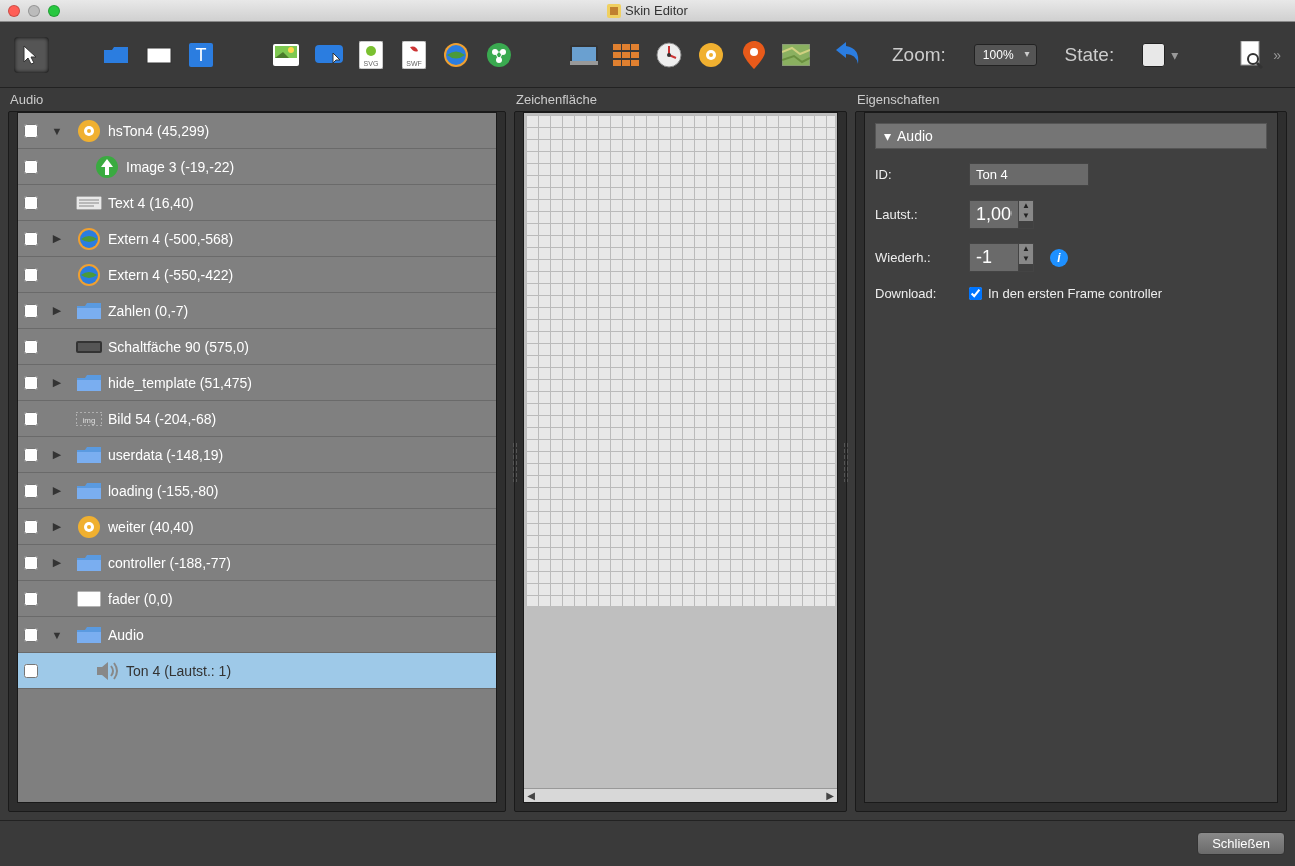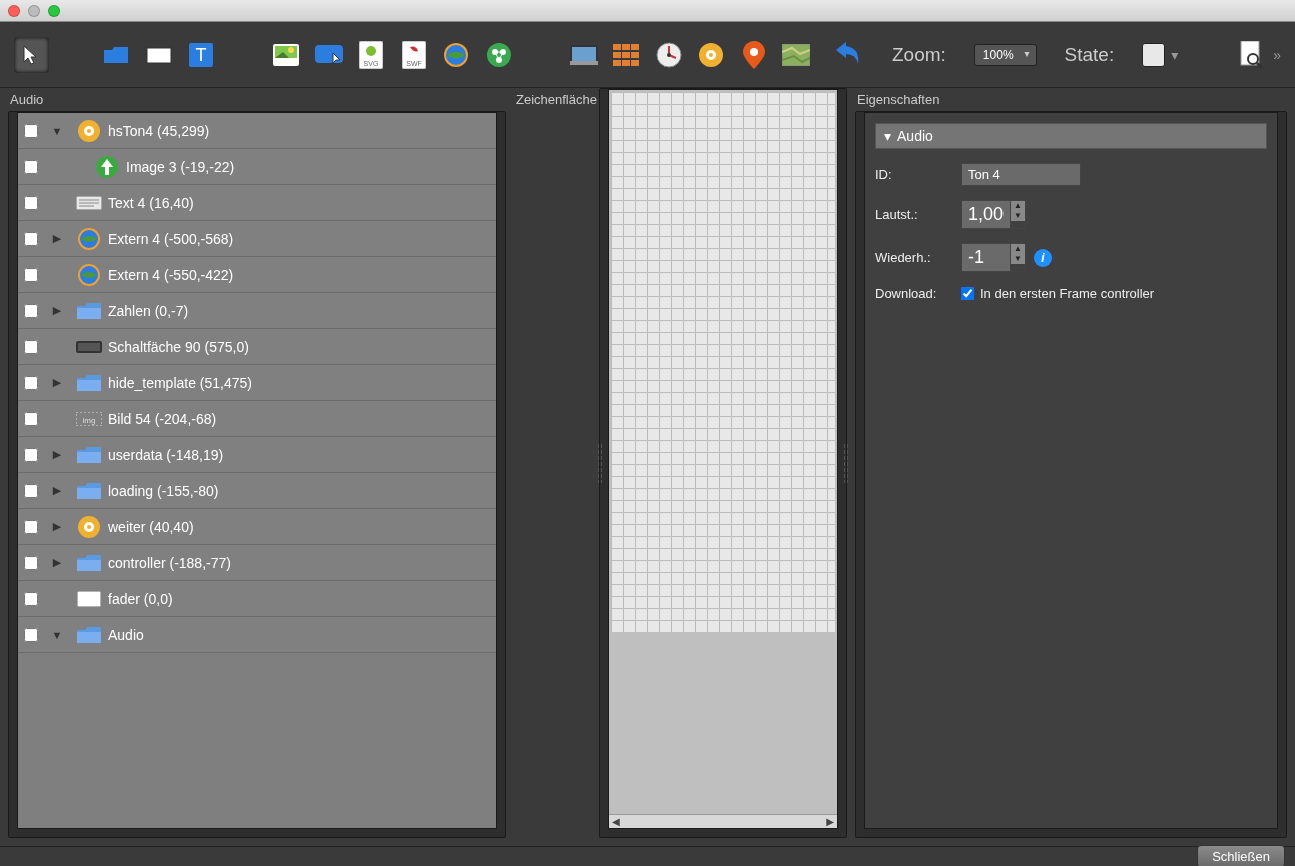--- a/index.html
+++ b/index.html
@@ -50,44 +50,51 @@
 .lower { height: 180px; background: #bfbfbf; }
 .scroll-h { height: 14px; background: #d8d8d8; display: flex; align-items: center; justify-content: space-between; border-top: 1px solid #999; }
 .scroll-h span { width: 14px; text-align: center; color: #444; font-size: 10px; }
 .drag-h { position: absolute; top: 50%; width: 6px; height: 40px; transform: translateY(-50%);
   background-image: radial-gradient(#555 1px, transparent 1px); background-size: 3px 6px; }
 
 
 .prop-col { width: 432px; }
 .prop-inner { background: #404040; height: 100%; padding: 10px; }
 .accordion { background: #757575; border: 1px solid #555; color: #fff; padding: 4px 8px; font-size: 14px; display: flex; align-items: center; gap: 6px; }
-.prow { display: flex; align-items: center; margin-top: 14px; gap: 8px; }
+.prow { display: flex; align-items: center; margin-top: 14px; gap: 16px; }
 .prow .plab { width: 78px; color: #eee; }
 .pin { background: #6a6a6a; border: 1px solid #444; color: #fff; padding: 3px 6px; font-size: 13px; width: 120px; }
 .spin { background: #6a6a6a; border: 1px solid #444; color: #fff; padding: 3px 6px; font-size: 18px; width: 50px; }
 .spinbtns { display: inline-flex; flex-direction: column; border: 1px solid #444; border-left: none; }
 .spinbtns span { height: 10px; width: 14px; background: #888; font-size: 8px; text-align: center; line-height: 10px; color: #222; }
 .info-i { width: 18px; height: 18px; border-radius: 50%; background: #1e90ff; color: #fff; display: flex; align-items: center; justify-content: center; font-weight: bold; font-size: 12px; font-style: italic; }
 .chk { display: flex; align-items: center; gap: 6px; color: #eee; }
 
 
-.footer { height: 20px; background: #3a3a3a; display: flex; justify-content: flex-end; align-items: center; padding-right: 10px; border-top: 1px solid #222; }
+.footer { height: 46px; background: #3a3a3a; display: flex; justify-content: flex-end; align-items: center; padding-right: 10px; border-top: 1px solid #222; }
 .close-btn { background: linear-gradient(#8a8a8a,#6a6a6a); color: #fff; border: 1px solid #333; padding: 3px 14px; border-radius: 4px; font-size: 13px; }
 
 
 svg { display: block; }
 </style>
 </head>
 <body>
 
 <div class="titlebar">
   <div class="traffic">
     <div class="tl r"></div>
     <div class="tl y"></div>
     <div class="tl g"></div>
+  </div>
+  <div class="title-center">
+    <svg width="14" height="14">
+        <rect width="14" height="14" fill="#f0d060" rx="2"></rect>
+        <rect x="3" y="3" width="8" height="8" fill="#c08030"></rect>
+      </svg>
+    <span>Skin Editor</span>
   </div>
 </div>
 
 <div class="toolbar">
   <div class="tbtn sel">
     <svg width="22" height="22">
         <path d="M4 2 L4 18 L8 14 L11 20 L14 19 L11 13 L16 13 Z" fill="#fff" stroke="#333"></path>
       </svg>
   </div>
   <div class="tsep"></div>
@@ -436,25 +443,40 @@
             <span class="exp">▼</span>
             <span class="indent" style="width:0px"></span>
             <span class="ticon">
               <svg width="26" height="20">
                 <path d="M1 5 L9 5 L11 2 L25 2 L25 18 L1 18 Z" fill="#5a9ae0"></path>
                 <rect x="1" y="7" width="24" height="11" fill="#7aaef0"></rect>
               </svg>
             </span>
             <span class="tlab">Audio</span>
           </div>
+          <div class="trow sel">
+            <span class="cb">
+              <input type="checkbox" style="">
+            </span>
+            <span class="exp"></span>
+            <span class="indent" style="width:18px"></span>
+            <span class="ticon">
+              <svg width="24" height="20">
+                <path d="M2 6 L7 6 L13 1 L13 19 L7 14 L2 14 Z" fill="#888"></path>
+                <path d="M16 5 Q20 10 16 15" fill="none" stroke="#888" stroke-width="2"></path>
+                <path d="M19 2 Q25 10 19 18" fill="none" stroke="#888" stroke-width="2"></path>
+              </svg>
+            </span>
+            <span class="tlab">Ton 4 (Lautst.: 1)</span>
+          </div>
         </div>
     </div>
   </div>
 
-  <div style="display:flex;flex-direction:row;flex:1;position:relative">
+  <div style="display:flex;flex-direction:column;flex:1;position:relative">
     <div class="panel-label">Zeichenfläche</div>
     <div class="panel canvas-col" style="flex:1;position:relative">
       <div class="drag-h" style="left:-3px"></div>
       <div class="drag-h" style="right:-3px"></div>
       <div class="panel-inner canvas-wrap">
         <div class="grid"></div>
         <div class="lower"></div>
         <div class="scroll-h">
           <span>◀</span>
           <span>▶</span>

